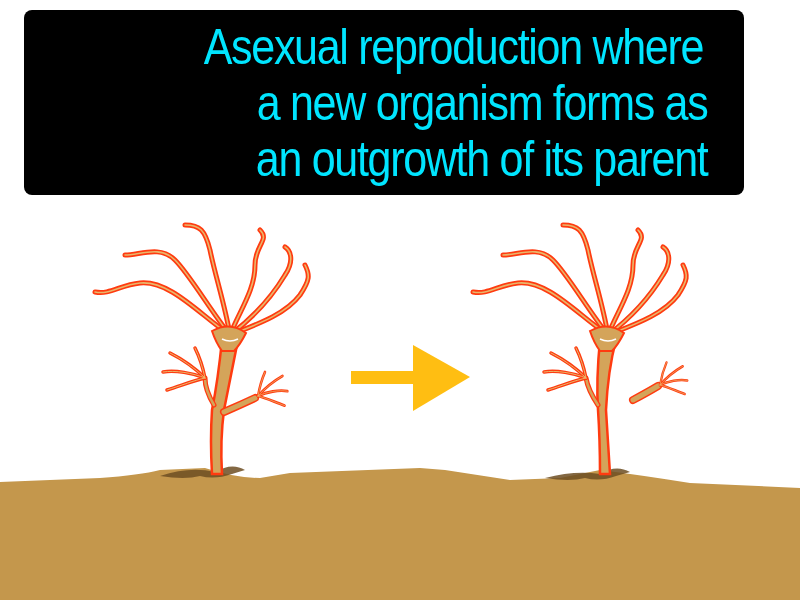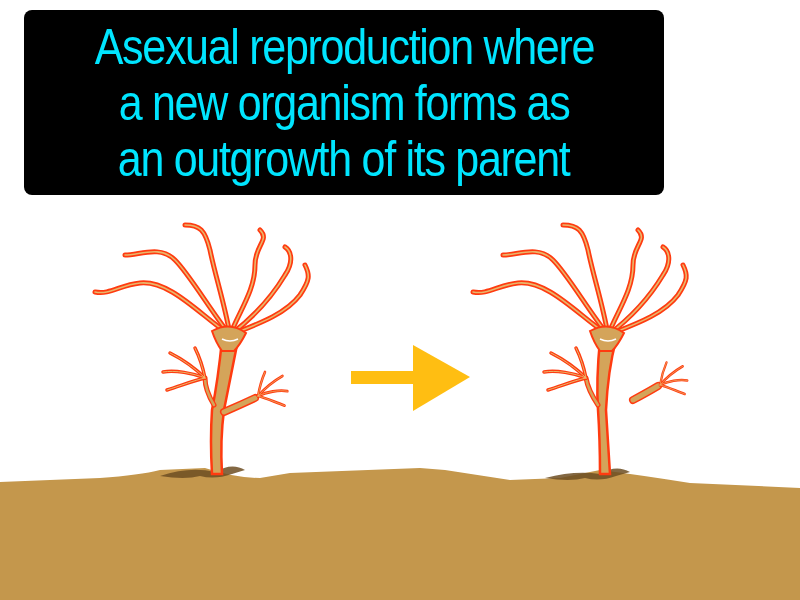--- a/index.html
+++ b/index.html
@@ -1,20 +1,20 @@
 <!DOCTYPE html>
 <html><head>
   <meta charset="utf-8">
   <style>
     html, body { margin: 0; padding: 0; }
     body { width: 800px; height: 600px; position: relative; overflow: hidden; background: #ffffff; font-family: "Liberation Sans", "DejaVu Sans", sans-serif; }
     .caption-box {
-      position: absolute; left: 24px; top: 10px; width: 640px; height: 185px;
+      position: absolute; left: 24px; top: 10px; width: 720px; height: 185px;
       background: #000000; border-radius: 8px;
-      display: flex; flex-direction: column; align-items: center; justify-content: center;
+      display: flex; flex-direction: column; align-items: flex-end; justify-content: center;
     }
     .caption-line {
       color: #00e5ff; font-size: 50px; line-height: 56px; letter-spacing: -1.5px;
       white-space: nowrap; font-family: "Liberation Sans", "DejaVu Sans", sans-serif;
       transform: scaleX(0.86);
     }
     .scene { position: absolute; left: 0; top: 0; width: 800px; height: 600px; }
   </style>
 </head>
 <body>

